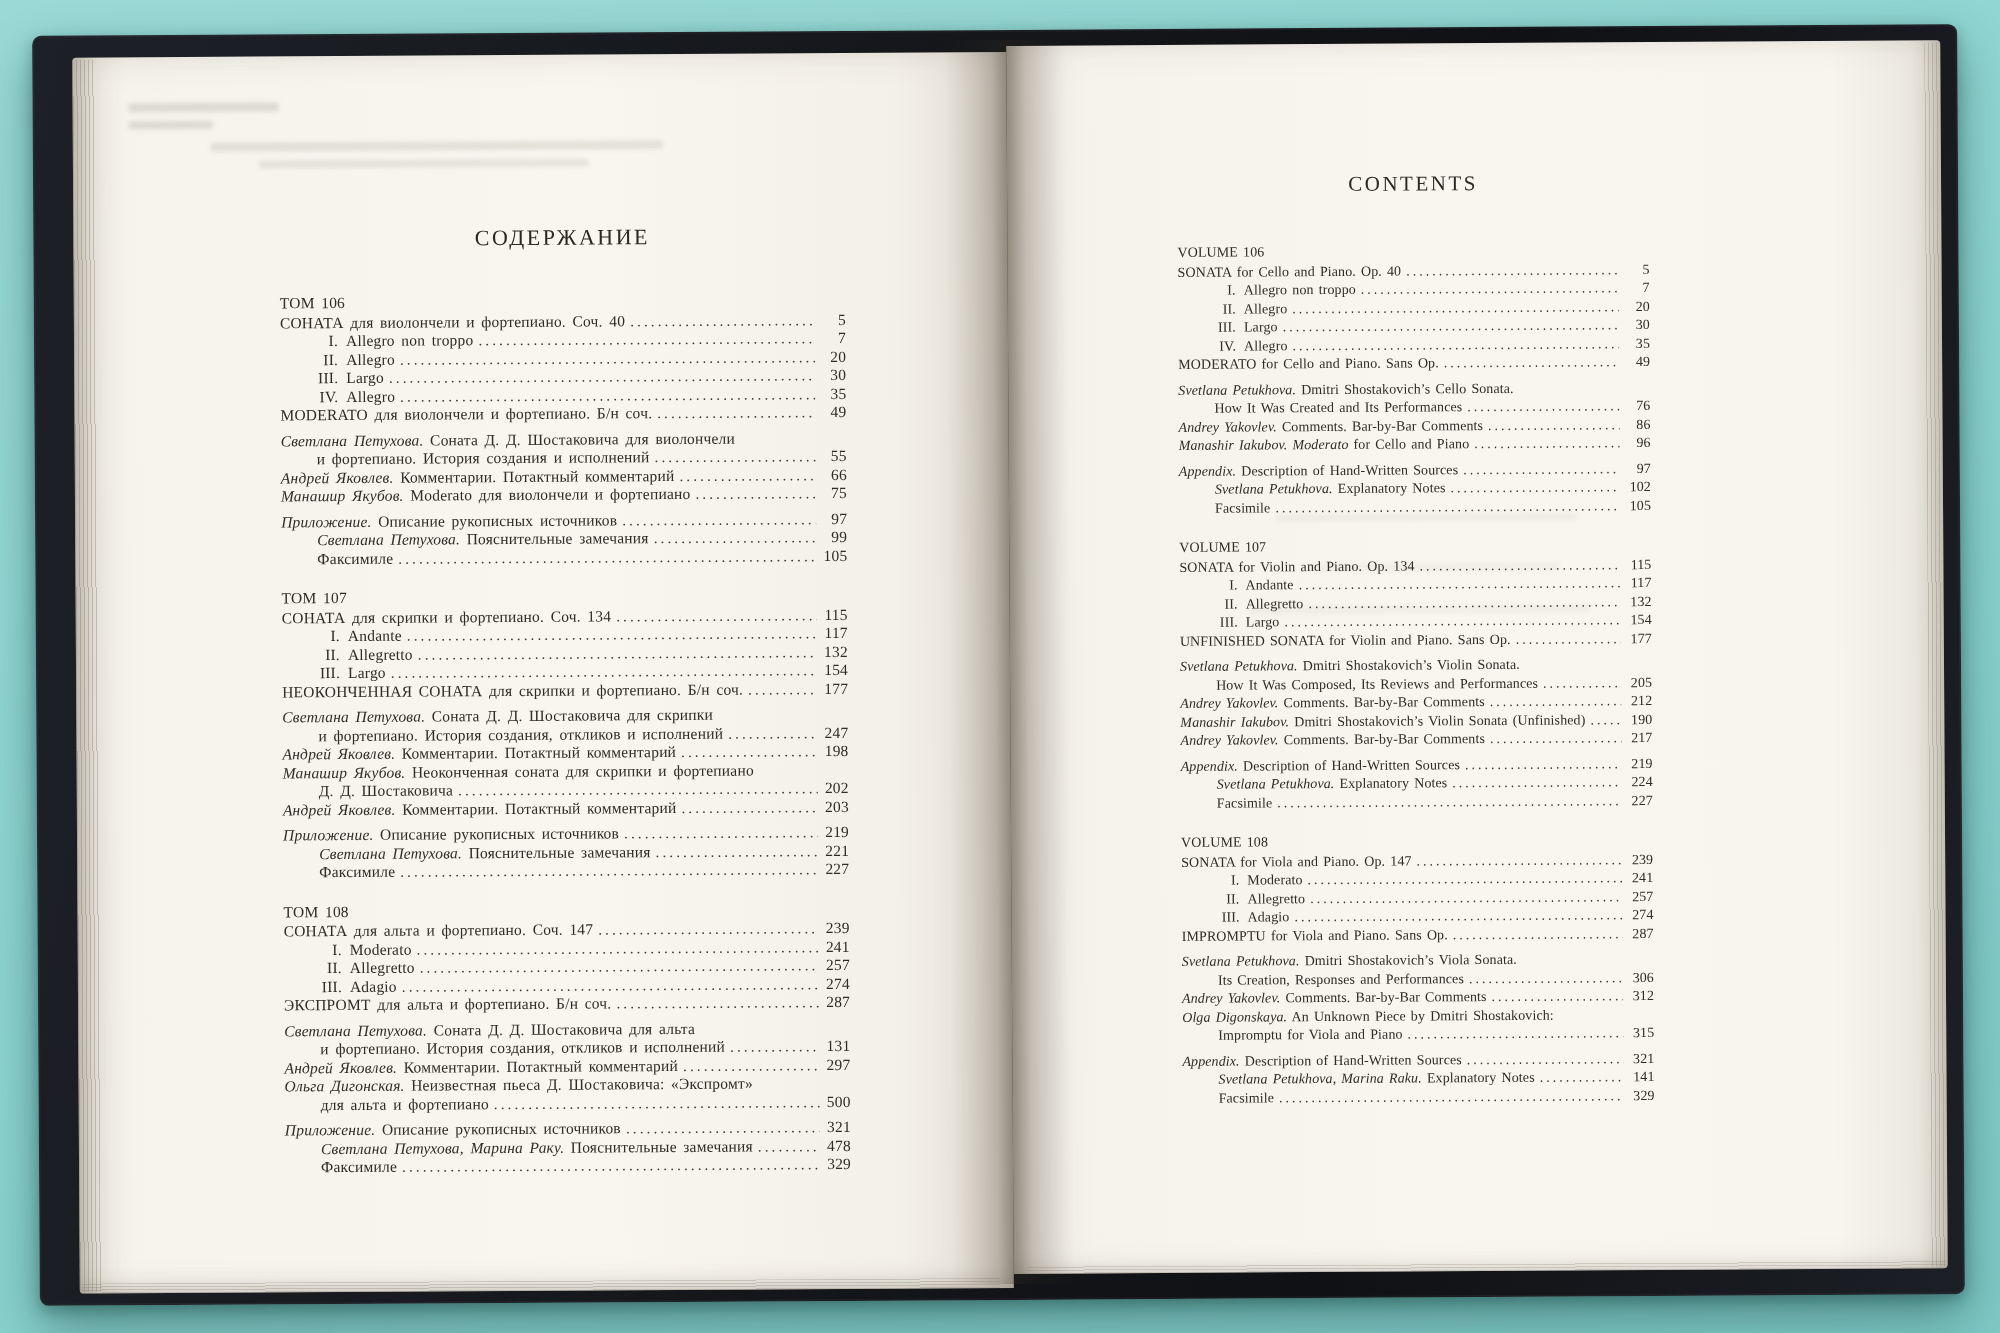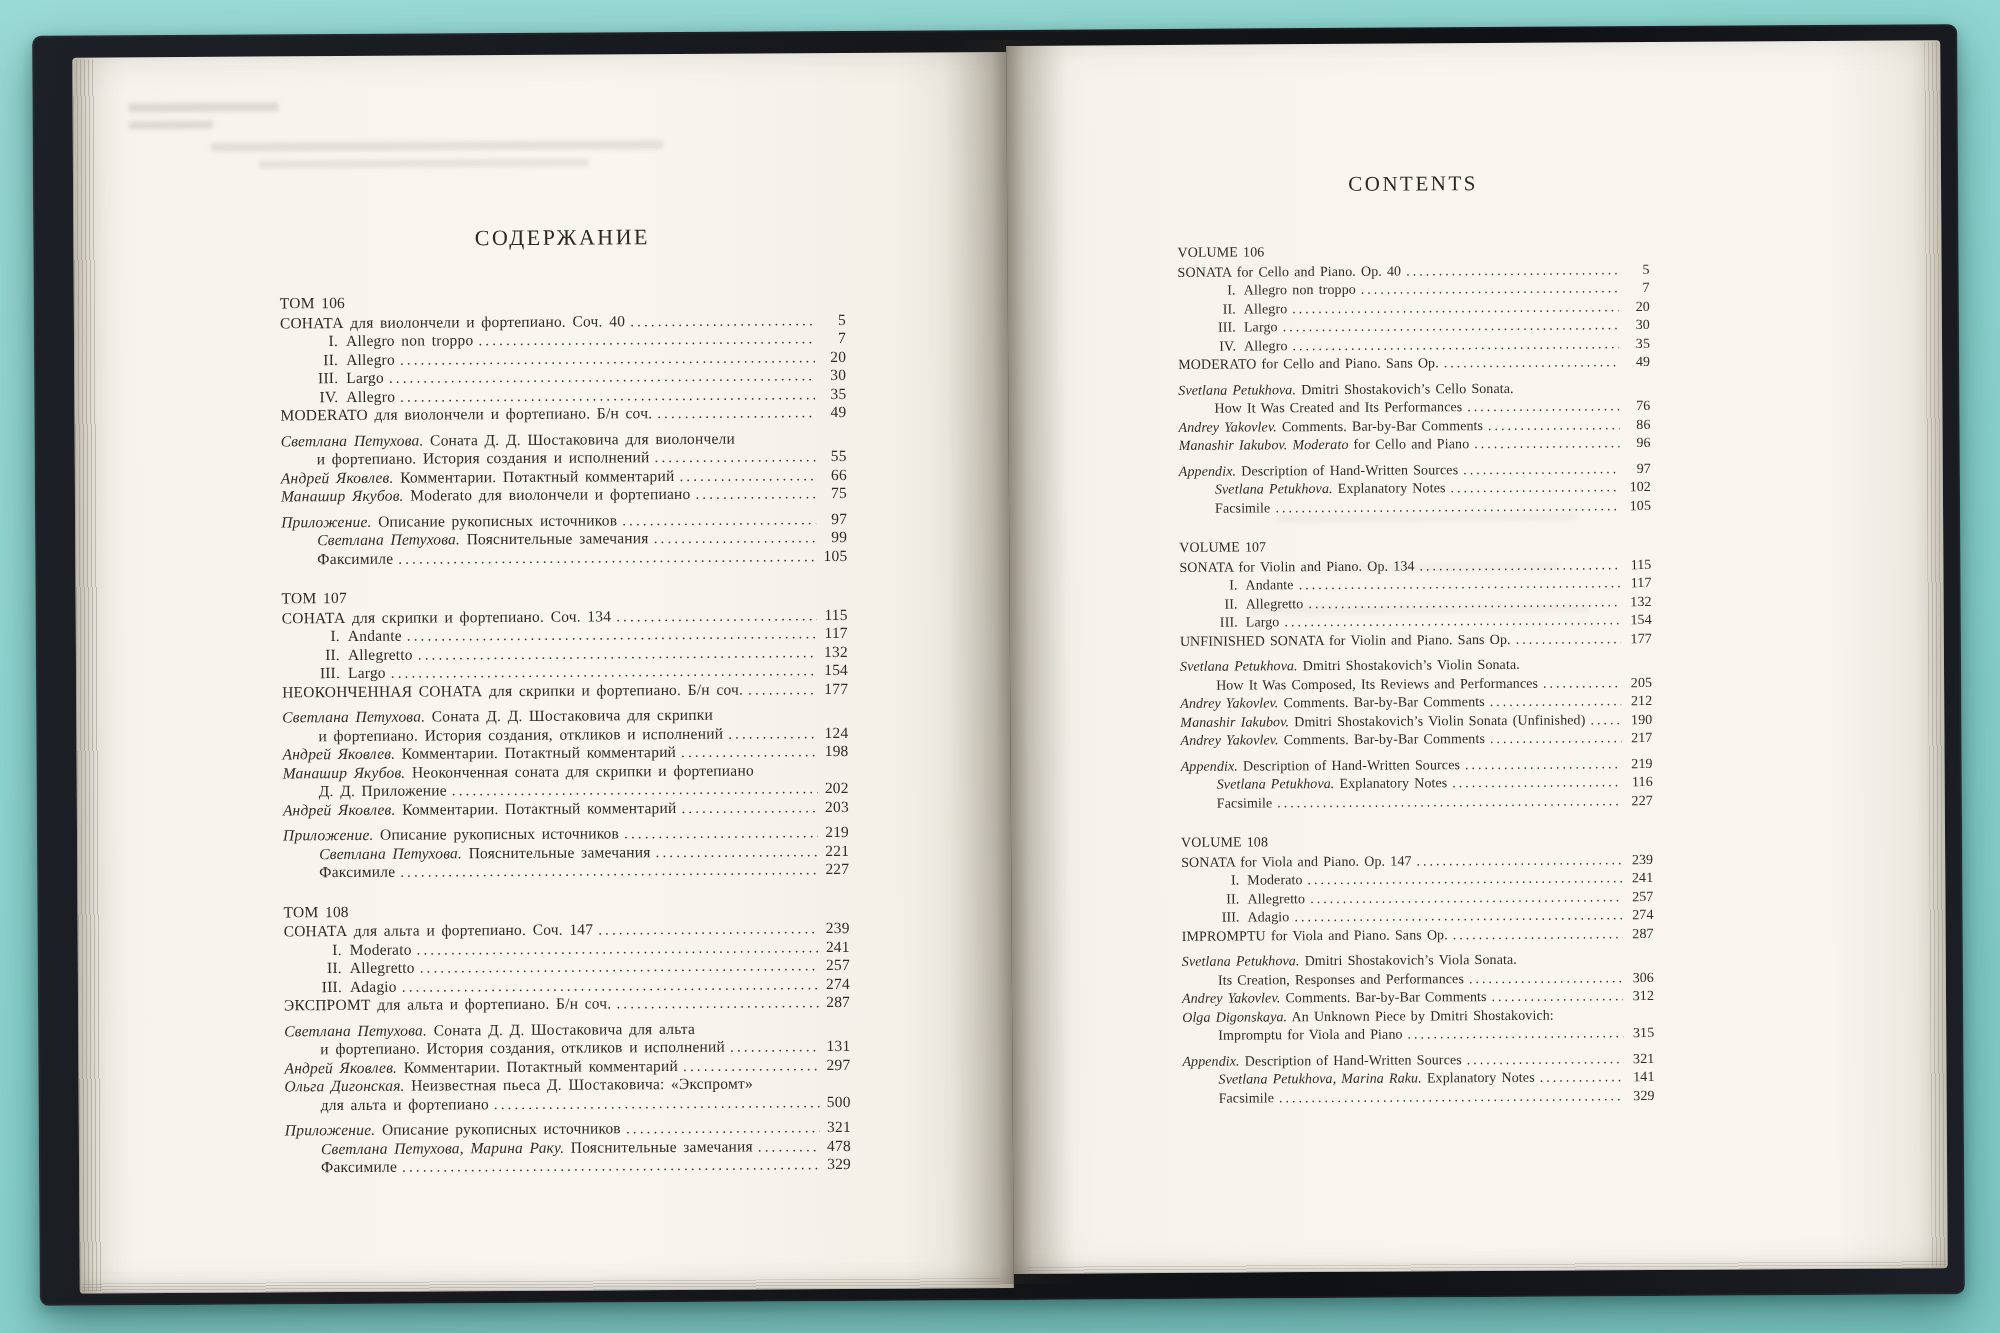--- a/index.html
+++ b/index.html
@@ -176,32 +176,32 @@
             <span class="txt"><span>НЕОКОНЧЕННАЯ СОНАТА для скрипки и фортепиано. Б/н соч.</span></span>
             <span class="leader"></span>
             <span class="pg">177</span>
           </div>
           <div class="row gap-b">
             <span class="txt"><span class="it">Светлана Петухова.</span><span> Соната Д. Д. Шостаковича для скрипки</span></span>
           </div>
           <div class="row ind1">
             <span class="txt"><span>и фортепиано. История создания, откликов и исполнений</span></span>
             <span class="leader"></span>
-            <span class="pg">124</span>
+            <span class="pg">247</span>
           </div>
           <div class="row">
             <span class="txt"><span class="it">Андрей Яковлев.</span><span> Комментарии. Потактный комментарий</span></span>
             <span class="leader"></span>
             <span class="pg">198</span>
           </div>
           <div class="row">
             <span class="txt"><span class="it">Манашир Якубов.</span><span> Неоконченная соната для скрипки и фортепиано</span></span>
           </div>
           <div class="row ind1">
-            <span class="txt"><span>Д. Д. Приложение</span></span>
+            <span class="txt"><span>Д. Д. Шостаковича</span></span>
             <span class="leader"></span>
             <span class="pg">202</span>
           </div>
           <div class="row">
             <span class="txt"><span class="it">Андрей Яковлев.</span><span> Комментарии. Потактный комментарий</span></span>
             <span class="leader"></span>
             <span class="pg">203</span>
           </div>
           <div class="row gap-b">
             <span class="txt"><span class="it">Приложение.</span><span> Описание рукописных источников</span></span>
@@ -413,21 +413,21 @@
             <span class="pg">217</span>
           </div>
           <div class="row gap-b">
             <span class="txt"><span class="it">Appendix.</span><span> Description of Hand-Written Sources</span></span>
             <span class="leader"></span>
             <span class="pg">219</span>
           </div>
           <div class="row ind1">
             <span class="txt"><span class="it">Svetlana Petukhova.</span><span> Explanatory Notes</span></span>
             <span class="leader"></span>
-            <span class="pg">116</span>
+            <span class="pg">224</span>
           </div>
           <div class="row ind1">
             <span class="txt"><span>Facsimile</span></span>
             <span class="leader"></span>
             <span class="pg">227</span>
           </div>
           <div class="row tom gap-s">
             <span class="txt"><span>VOLUME 108</span></span>
           </div>
           <div class="row">

